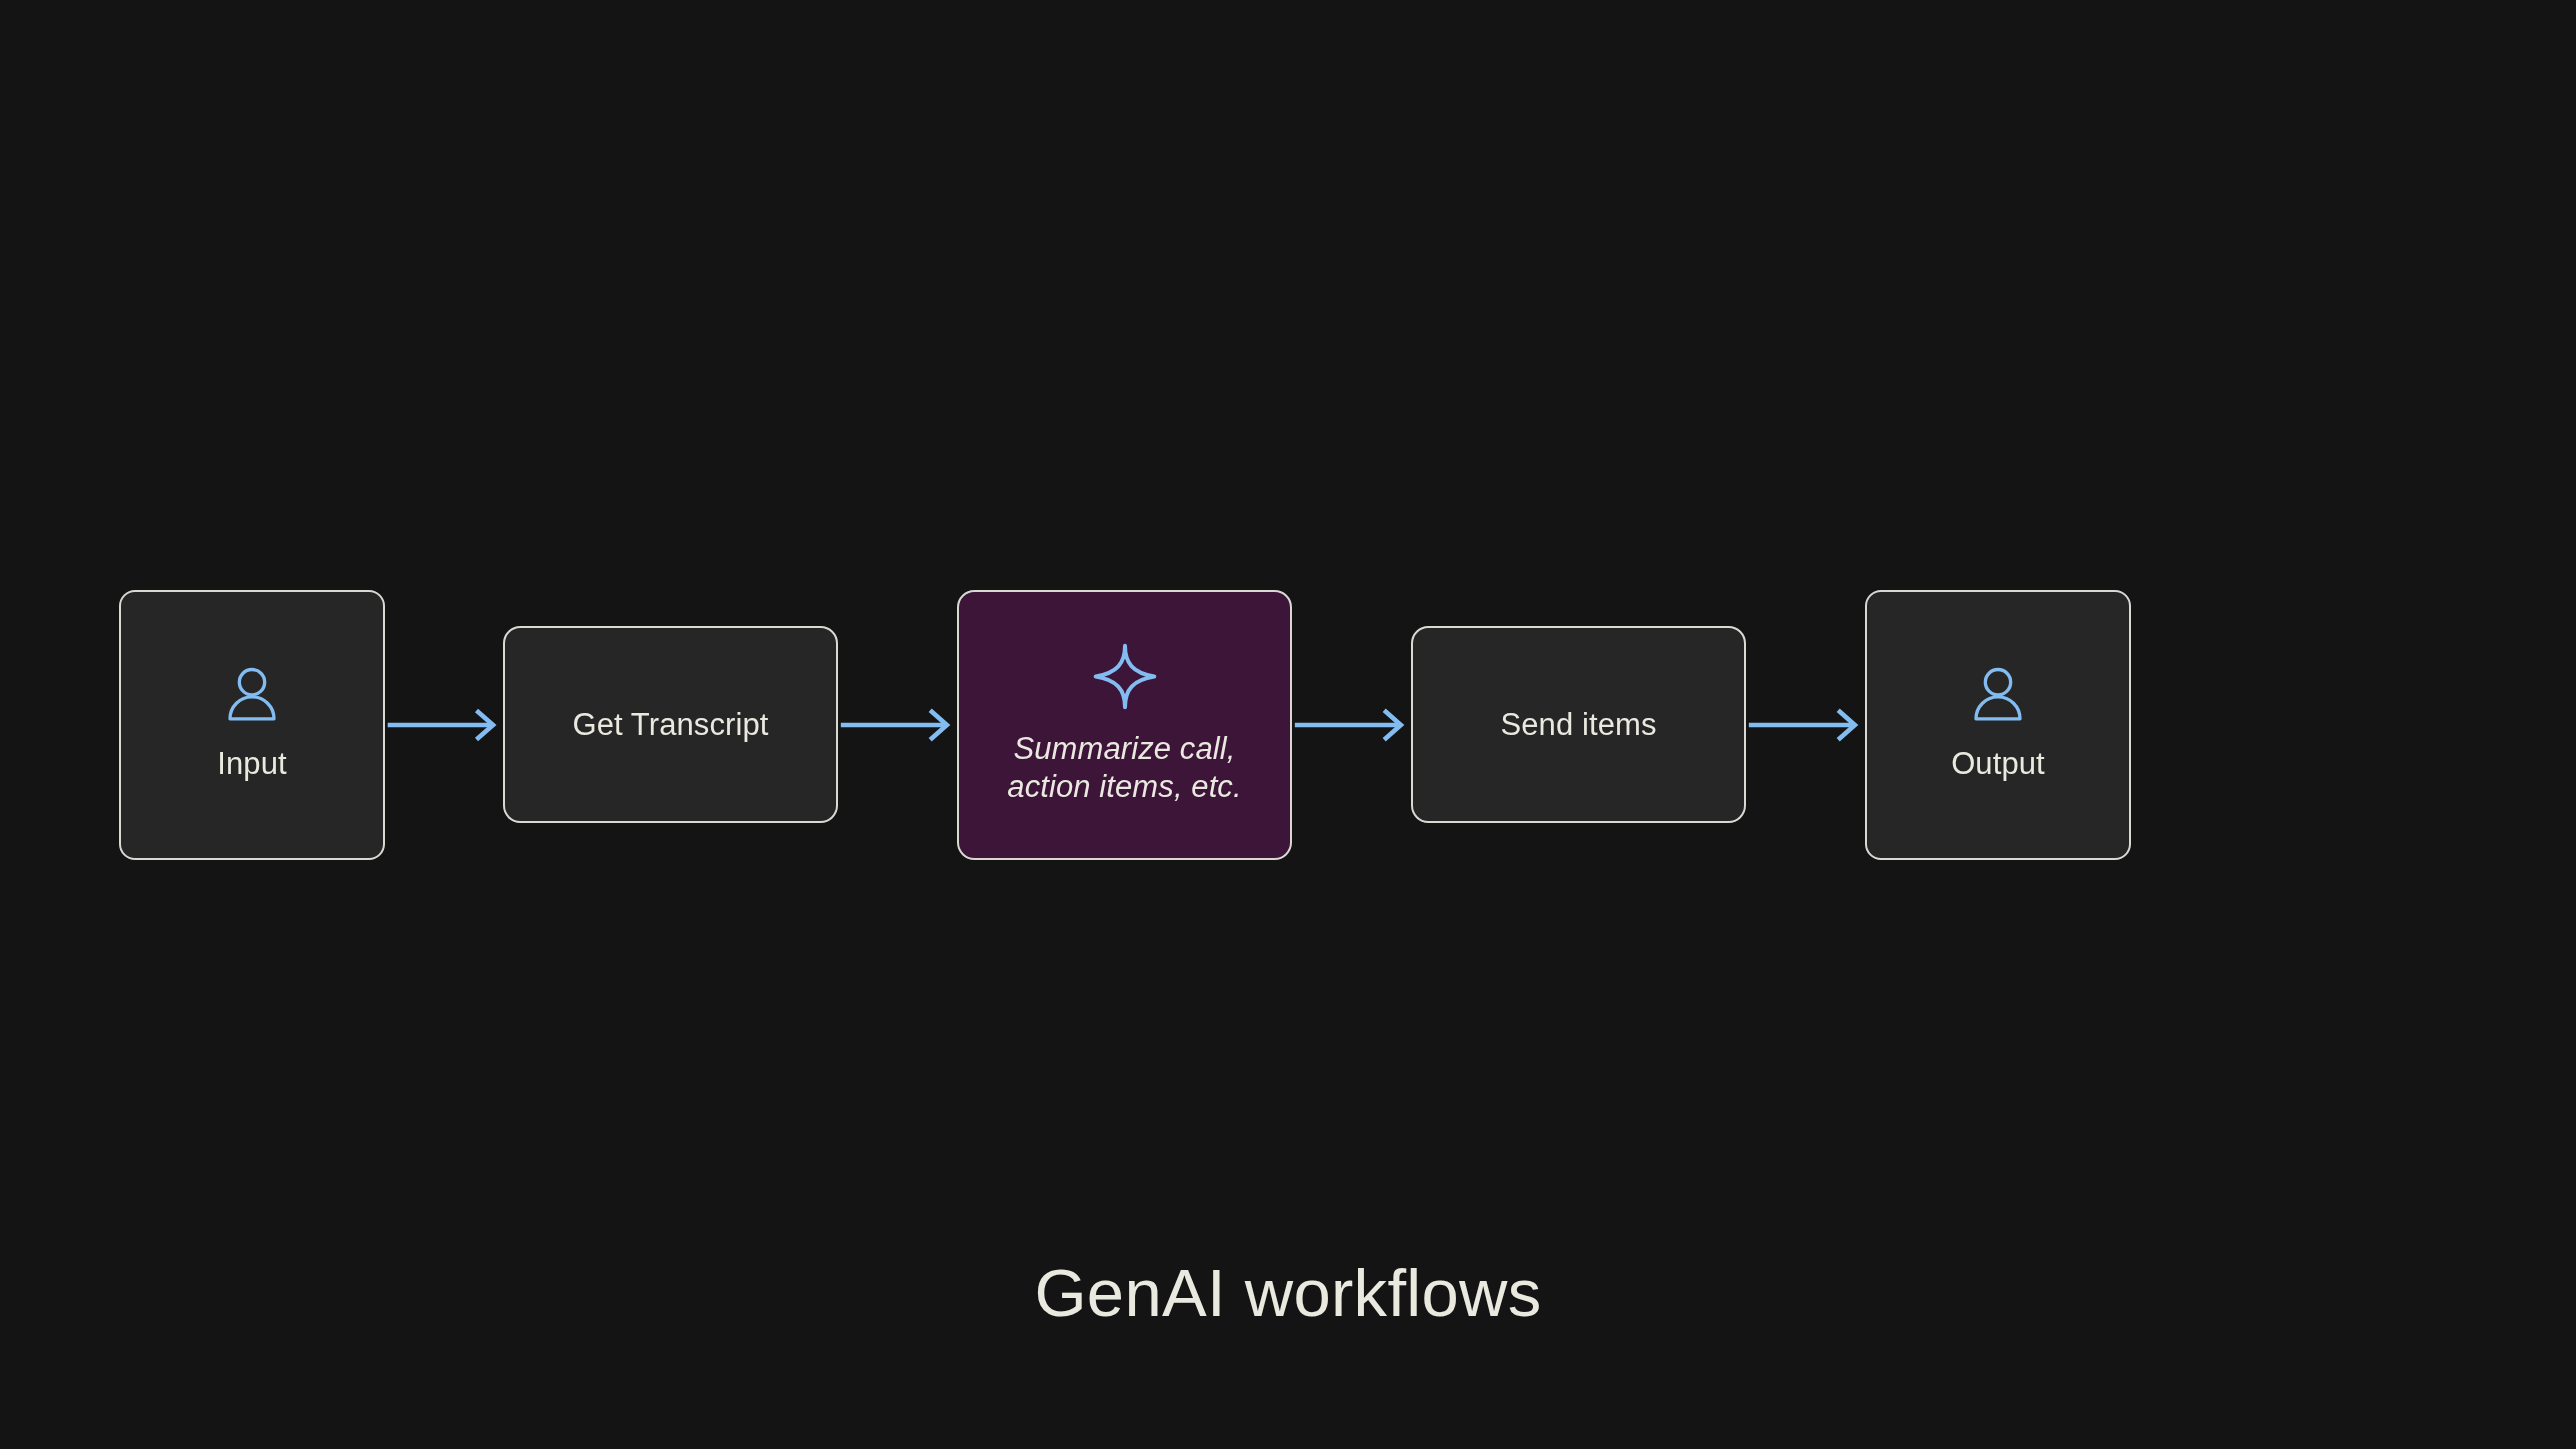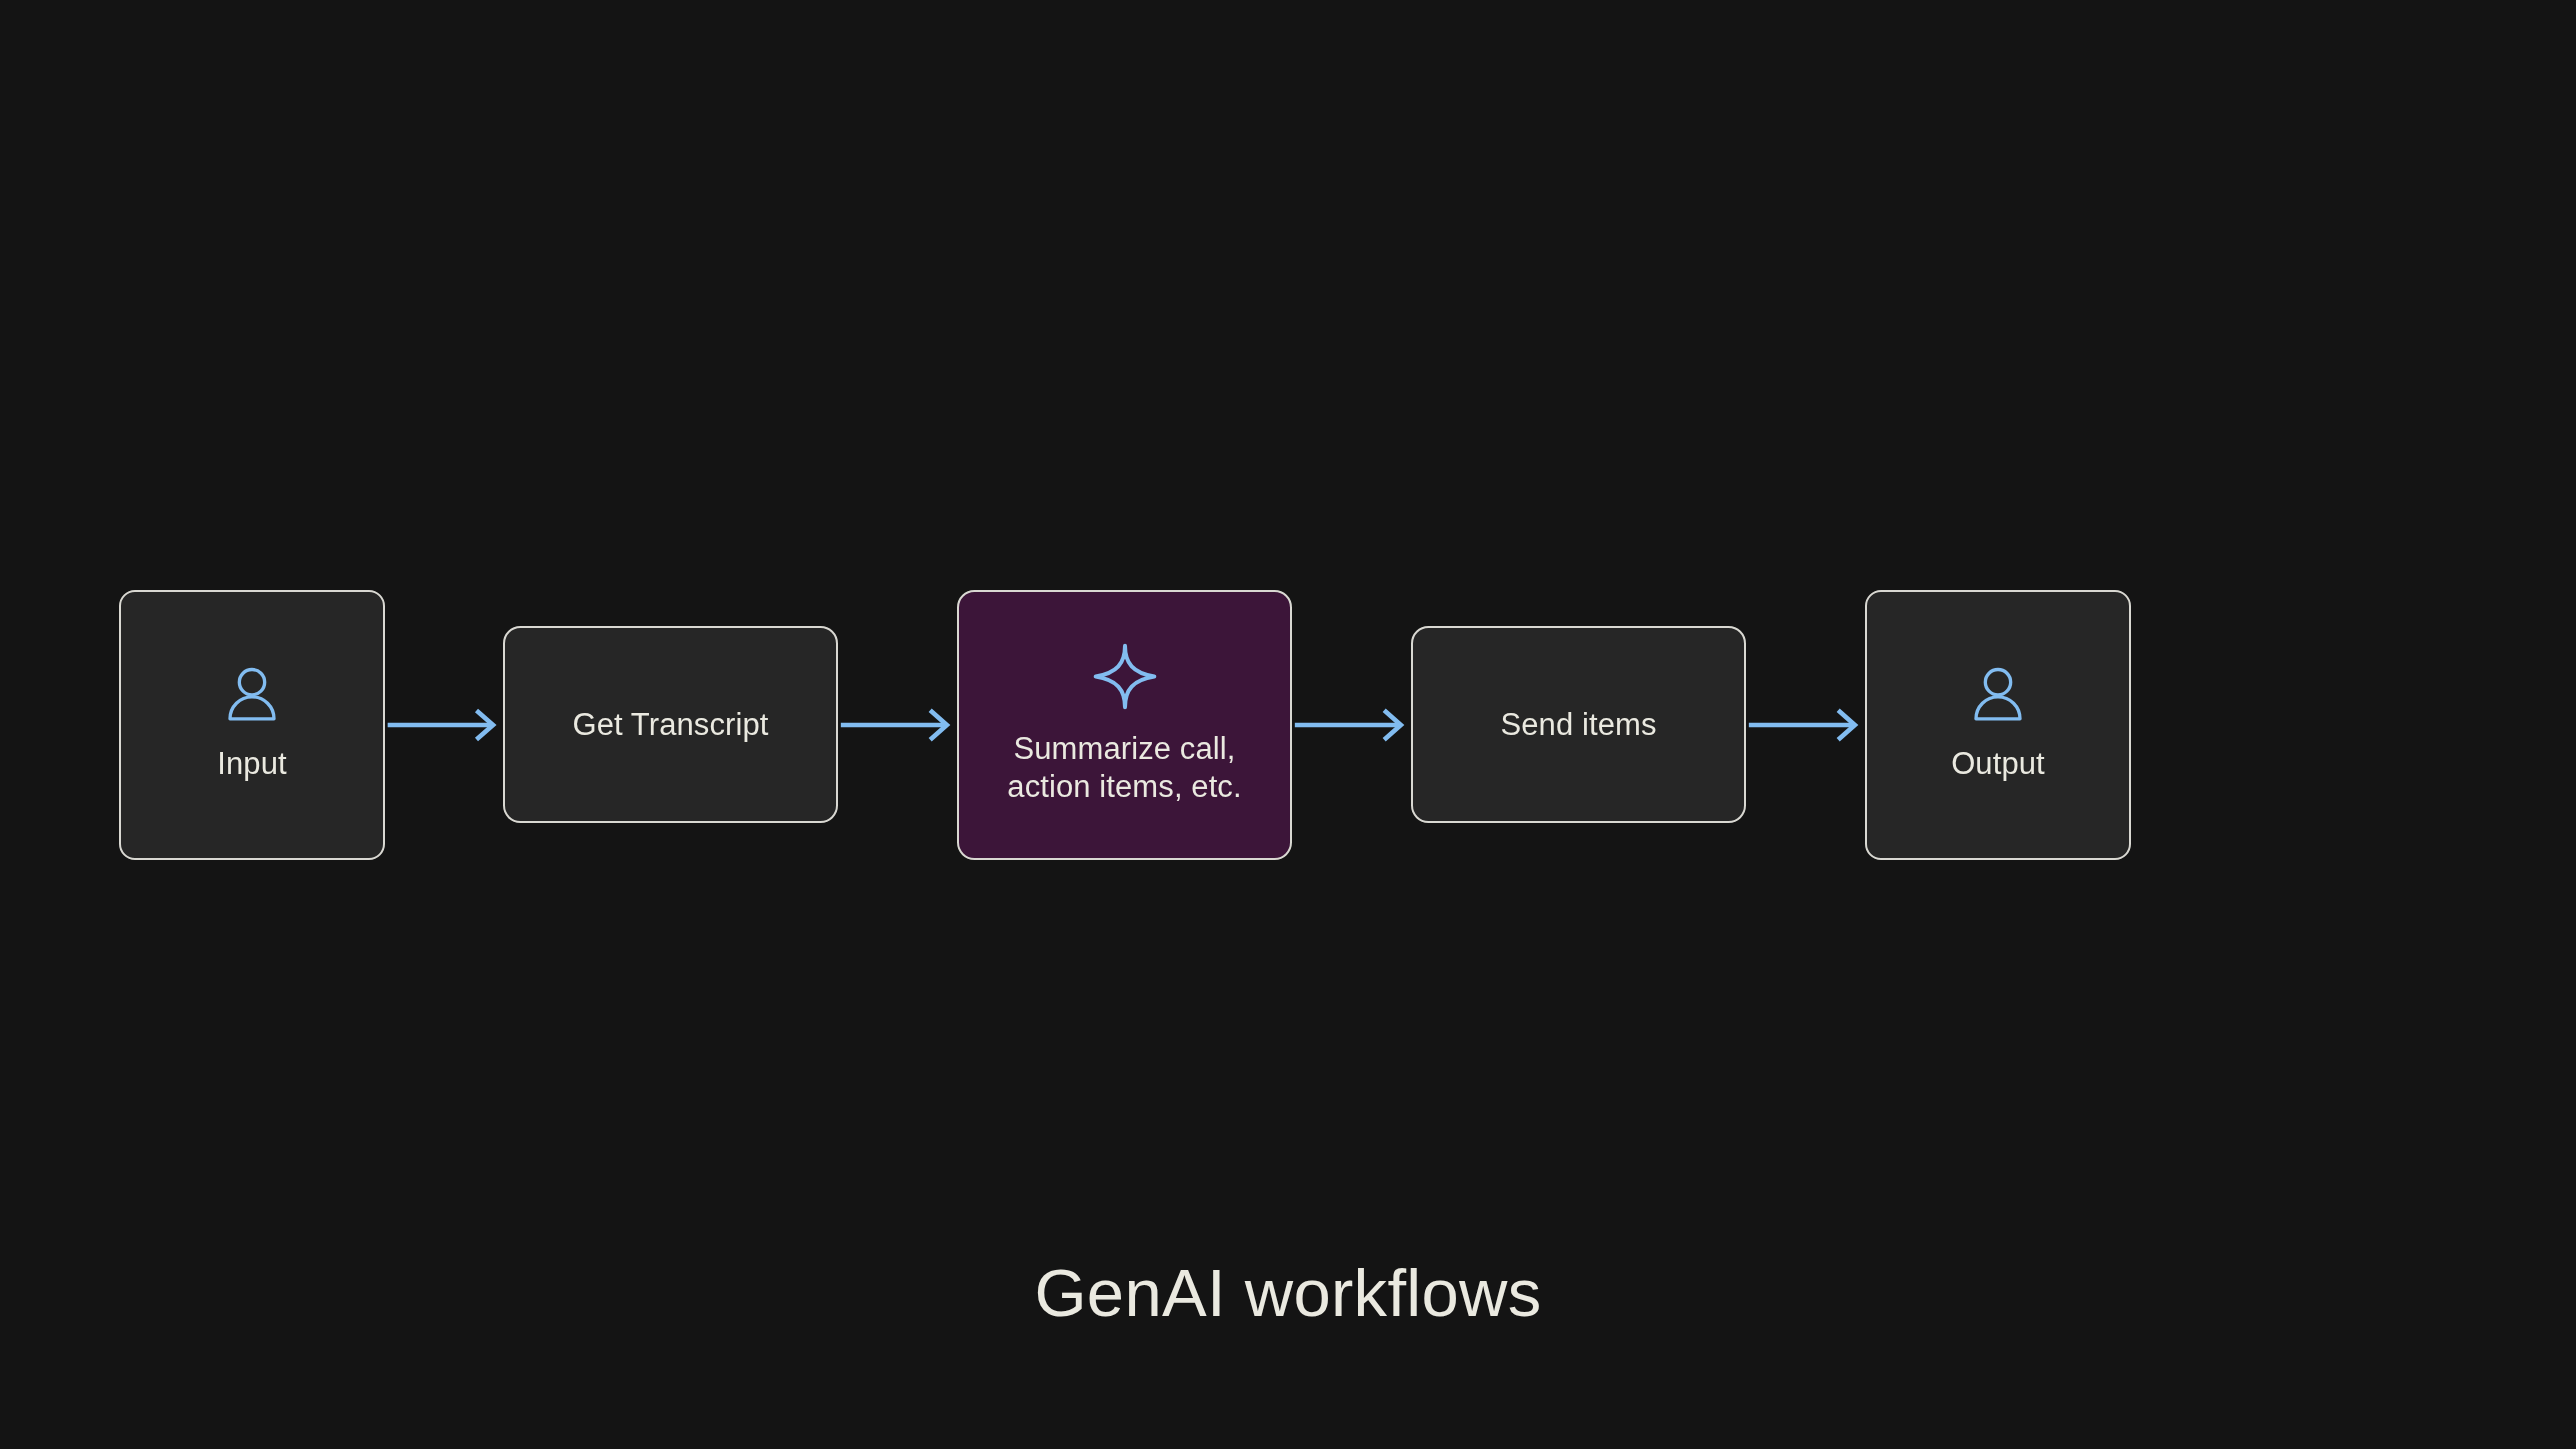--- a/index.html
+++ b/index.html
@@ -77,20 +77,21 @@
     letter-spacing: 0.1px;
     white-space: pre-line;
   }
 
   .node.io .node-label {
     margin-top: 24px;
   }
 
   .node.ai .node-label {
     margin-top: 20px;
+    font-style: italic;
   }
 
   .node-icon {
     display: block;
     line-height: 0;
   }
 
   
   .arrow {
     flex: 0 0 auto;

